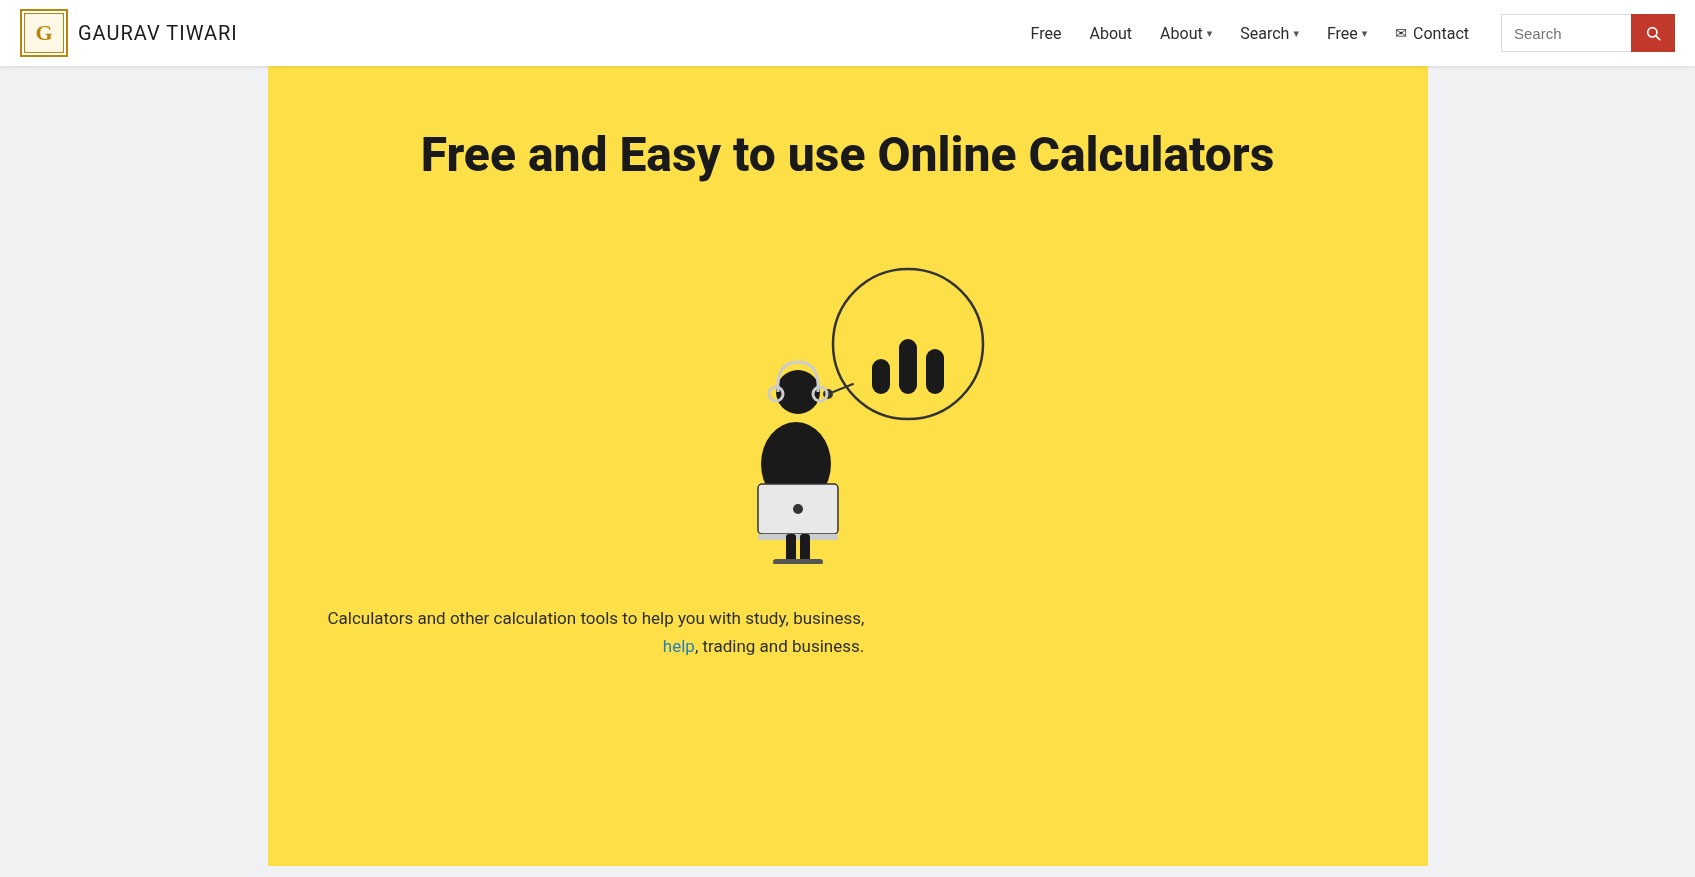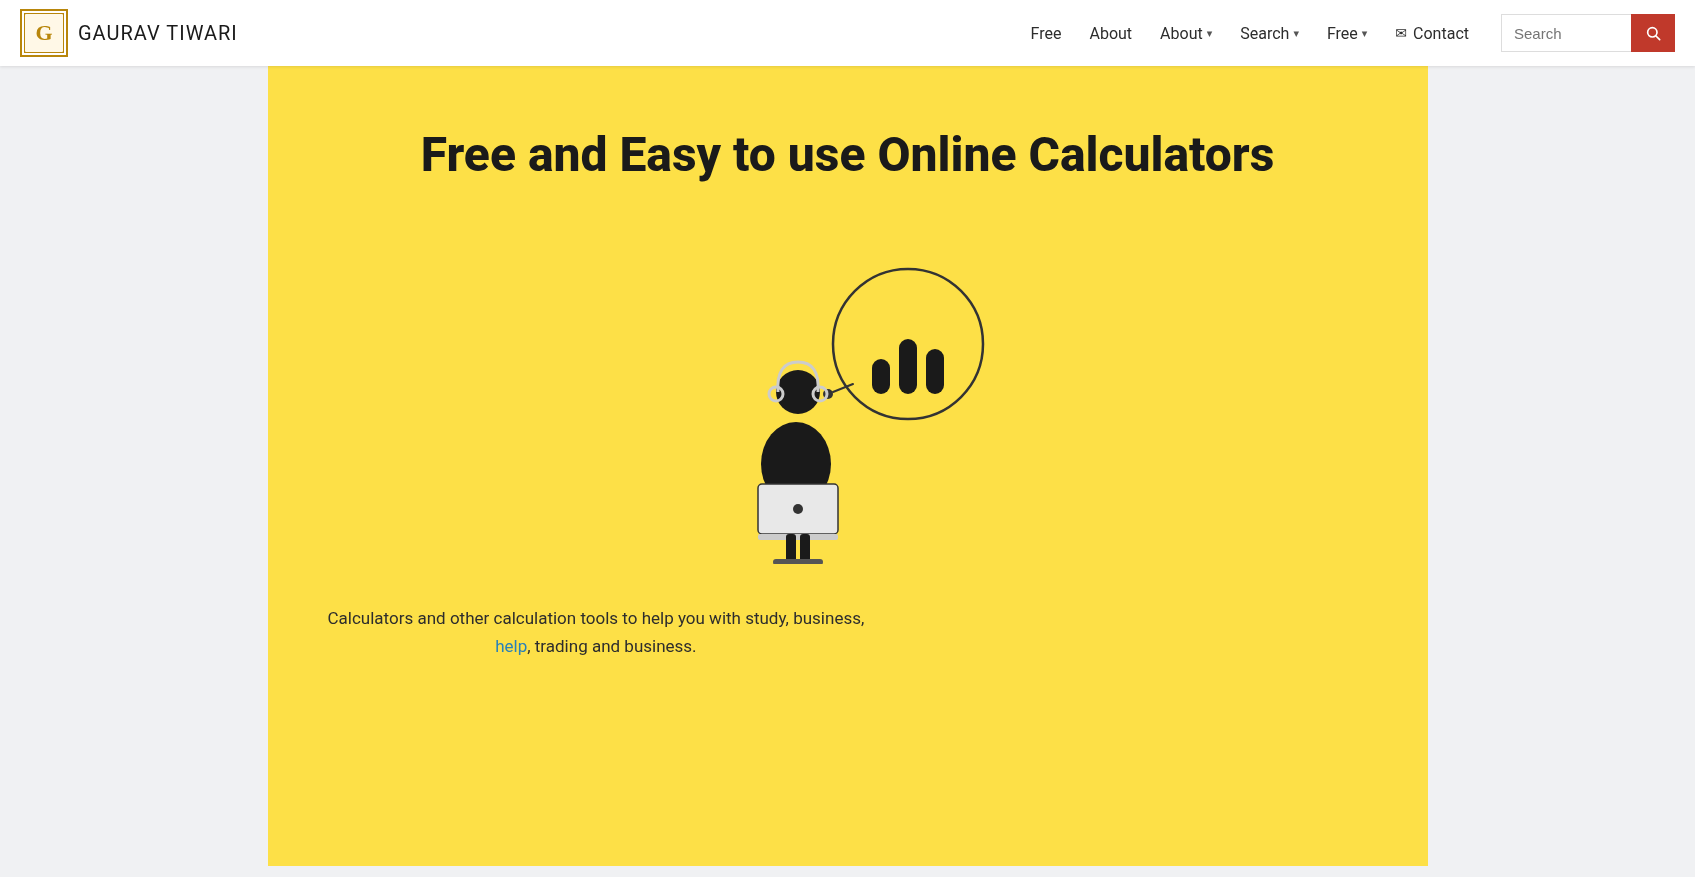--- a/index.html
+++ b/index.html
@@ -133,21 +133,21 @@
       height: 320px;
       margin: 20px 0 40px;
     }
 
     
     .description {
       max-width: 800px;
       font-size: 17px;
       color: #2d2d2d;
       line-height: 1.7;
-      text-align: center;
+      text-align: right;
       align-self: flex-start;
       margin-left: 0;
       padding: 0 20px;
     }
     .description a {
       color: #2980b9;
       text-decoration: none;
     }
   </style>
 </head>

